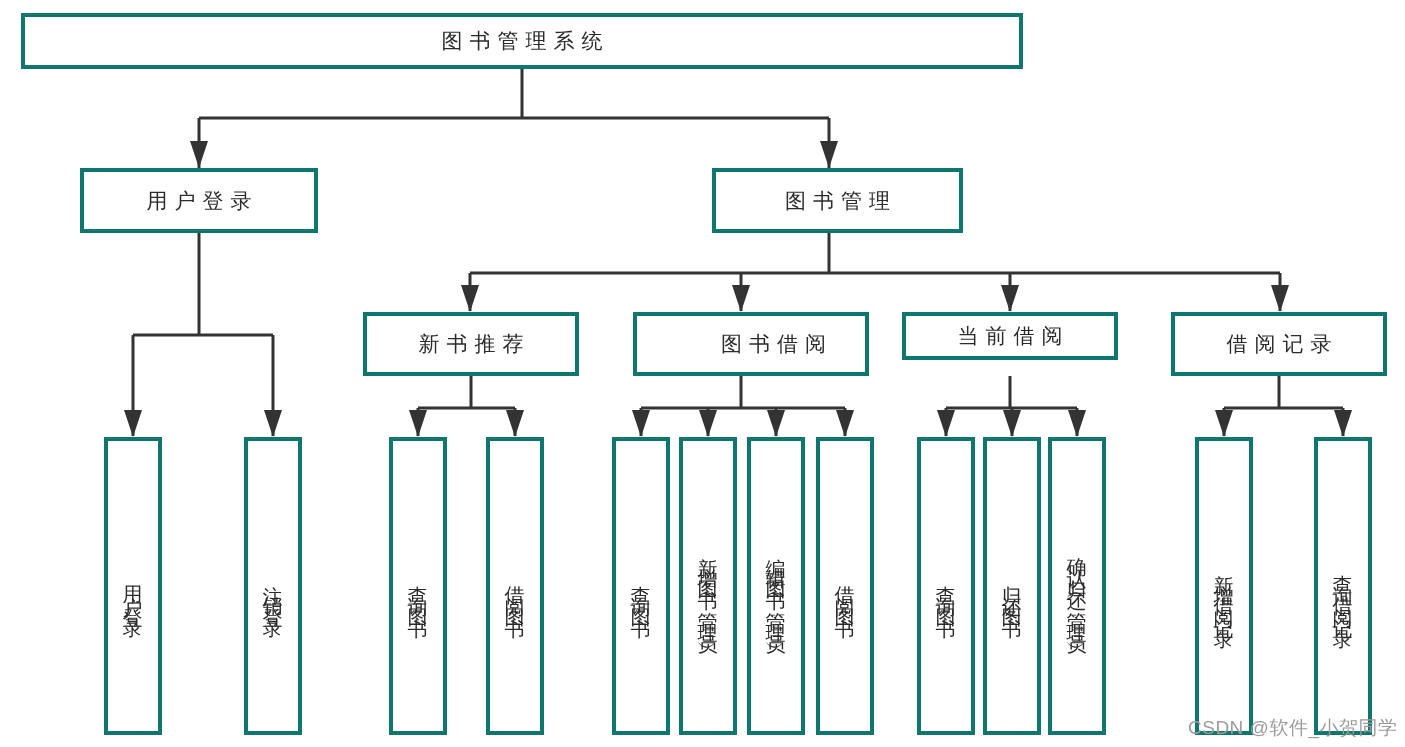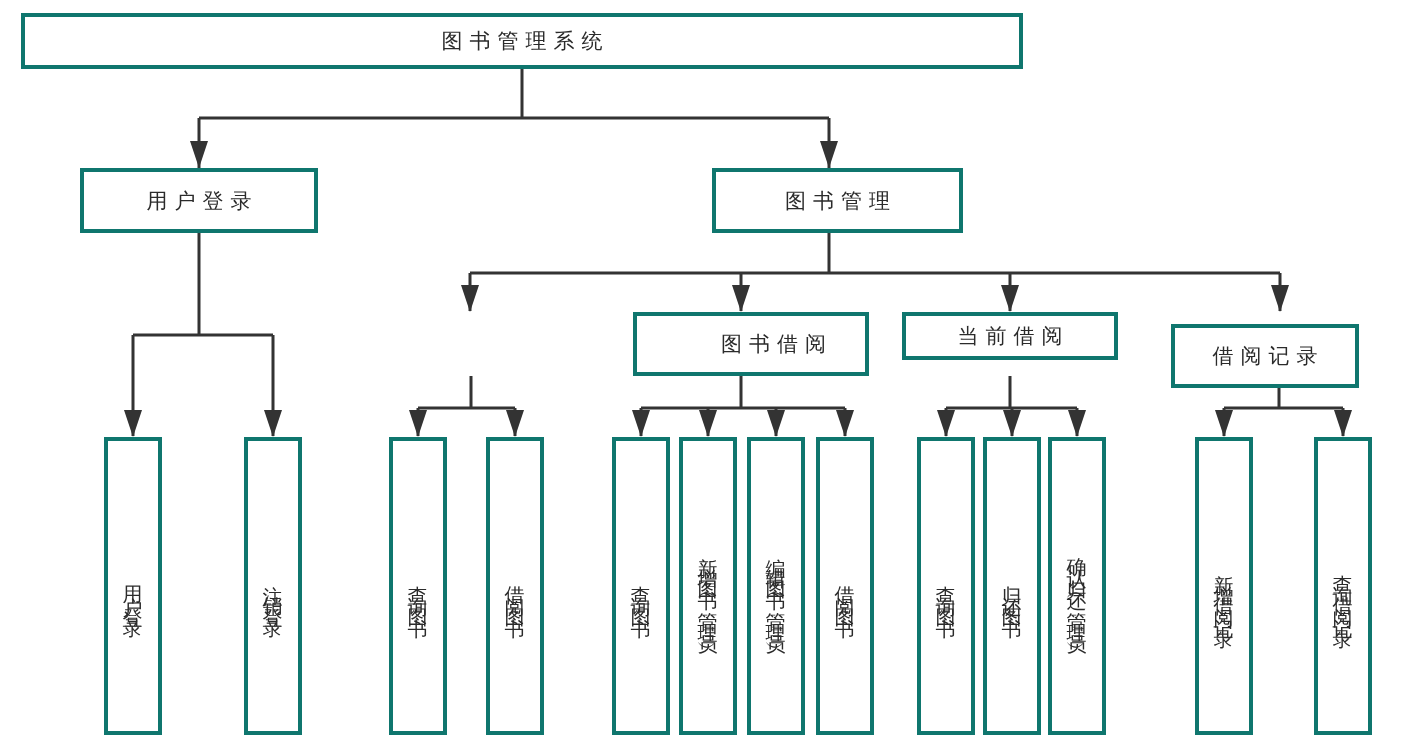--- a/index.html
+++ b/index.html
@@ -65,27 +65,30 @@
     <span class="lbl">图书管理系统</span>
   </div>
 
   <div class="node h" style="left:80px; top:168px; width:238px; height:65px;">
     <span class="lbl">用户登录</span>
   </div>
   <div class="node h" style="left:712px; top:168px; width:251px; height:65px;">
     <span class="lbl">图书管理</span>
   </div>
 
+  <div class="node h" style="left:363px; top:312px; width:216px; height:64px;">
+    <span class="lbl">新书推荐</span>
+  </div>
   <div class="node h" style="left:633px; top:312px; width:236px; height:64px;padding-left:45px;">
     <span class="lbl">图书借阅</span>
   </div>
   <div class="node h" style="left:902px; top:312px; width:216px; height:48px;">
     <span class="lbl">当前借阅</span>
   </div>
-  <div class="node h" style="left:1171px; top:312px; width:188px; height:64px;margin-top:12px;">
+  <div class="node h" style="left:1171px; top:312px; width:216px; height:64px;">
     <span class="lbl">借阅记录</span>
   </div>
 
   <div class="node v" style="left:104px; top:437px; width:58px; height:298px;">
     <span class="lbl">用户登录</span>
   </div>
   <div class="node v" style="left:244px; top:437px; width:58px; height:298px;">
     <span class="lbl">注销登录</span>
   </div>
 
@@ -119,13 +122,14 @@
     <span class="lbl">确认归还（管理员）</span>
   </div>
 
   <div class="node v" style="left:1195px; top:437px; width:58px; height:298px;">
     <span class="lbl">新增借阅记录</span>
   </div>
   <div class="node v" style="left:1314px; top:437px; width:58px; height:298px;">
     <span class="lbl">查询借阅记录</span>
   </div>
 
+  <div class="watermark">CSDN @软件_小贺同学</div>
 </div>
 
 </body></html>

